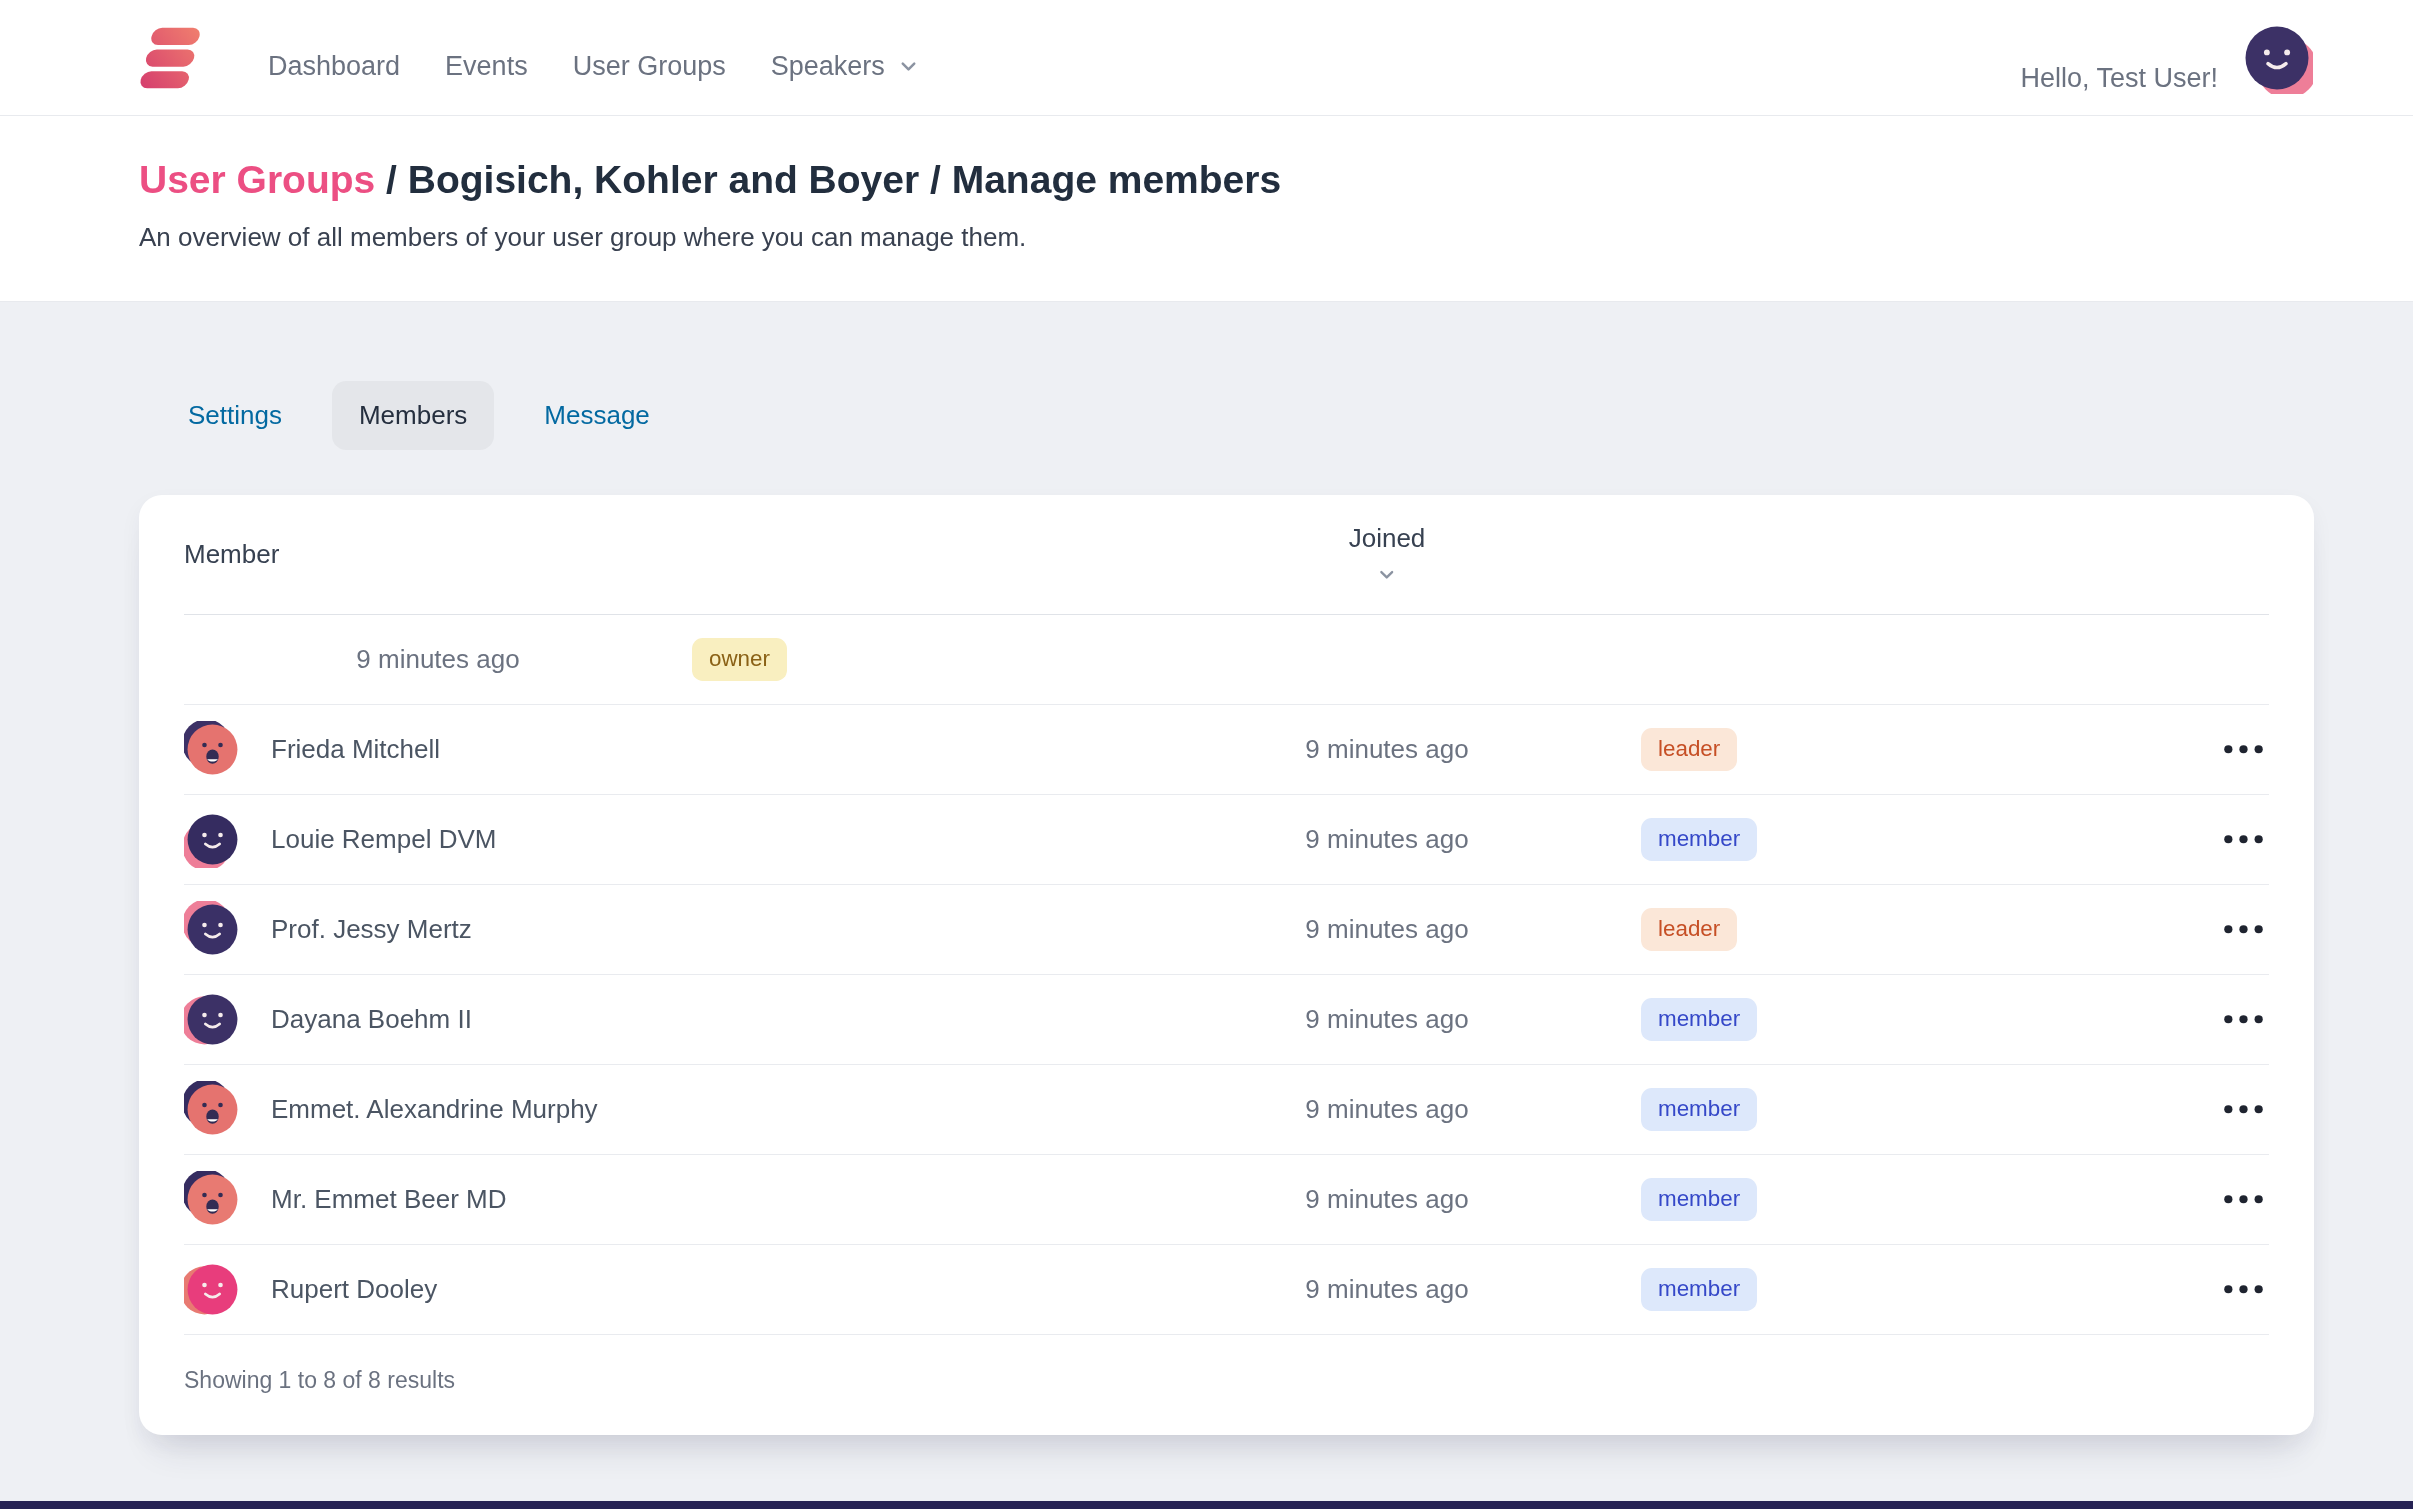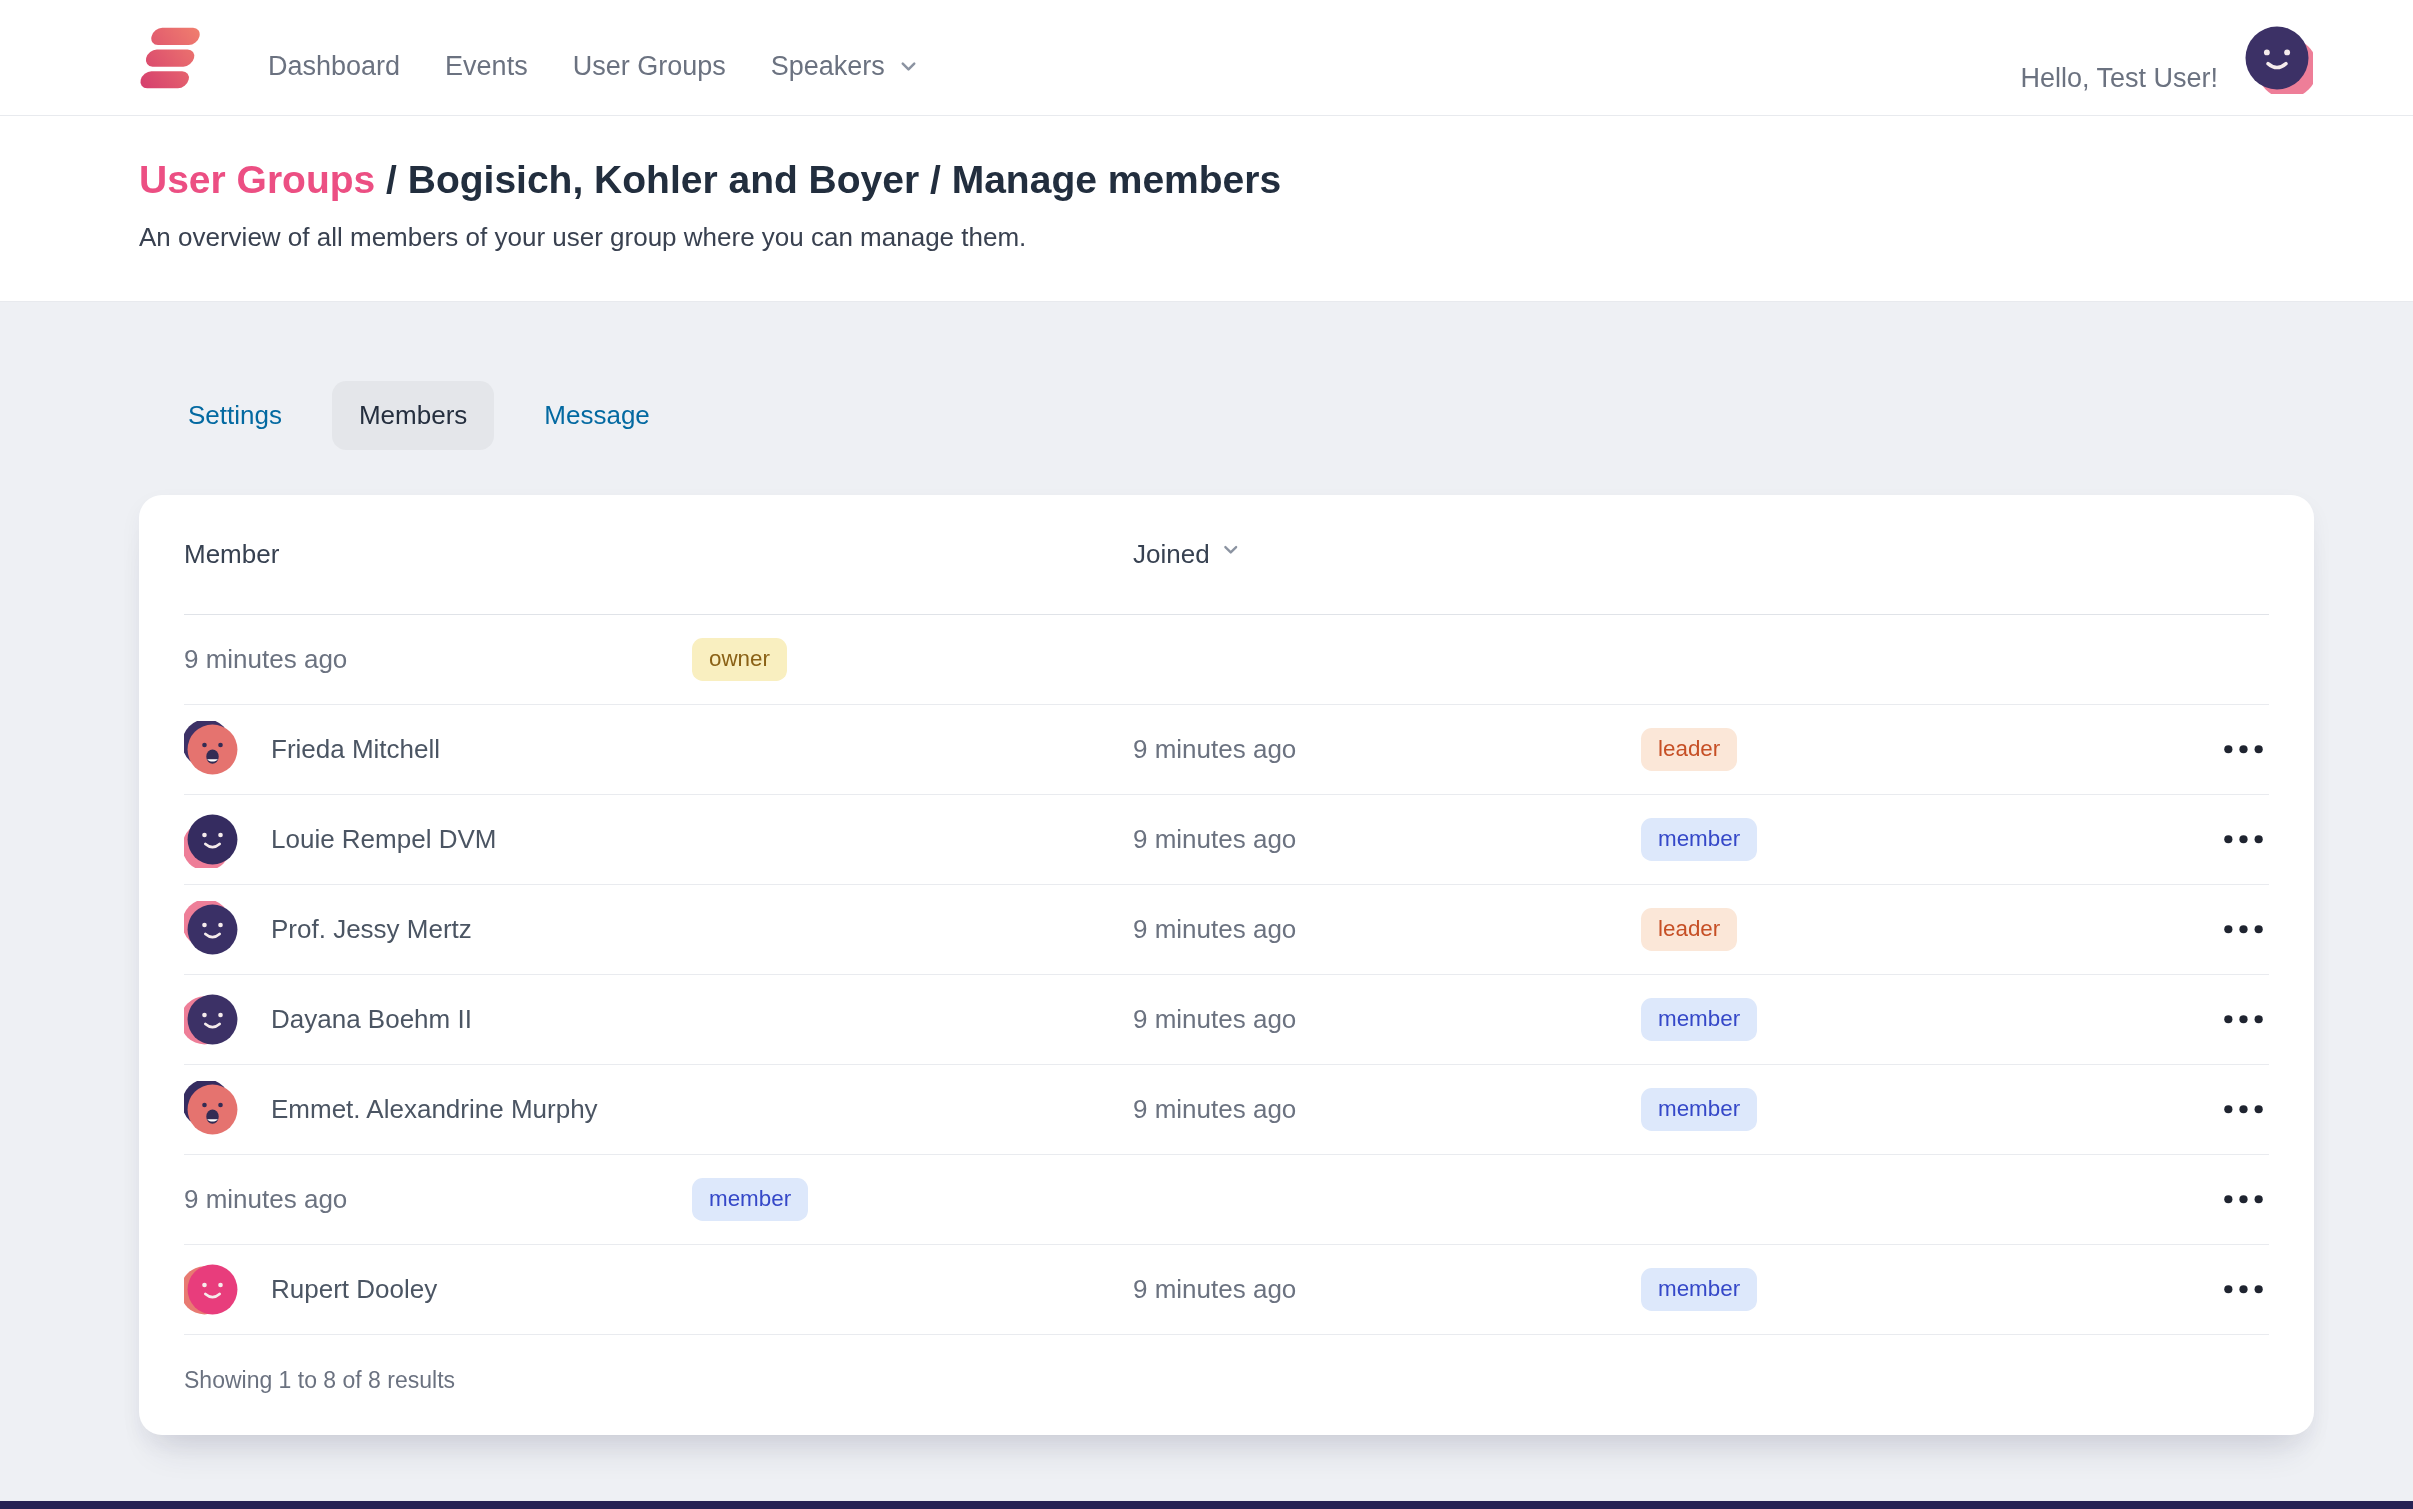--- a/index.html
+++ b/index.html
@@ -56,21 +56,21 @@
     padding:0 45px 41px;
     box-shadow:0 30px 36px -19.7px rgba(40,40,80,.14), 0 9px 21.5px rgba(40,40,80,.05);
   }
 
   .thead {
     display:flex; align-items:center; height:120px;
     border-bottom:0.9px solid #e0e3e8;
     font-size:26px; color:#374151;
   }
   .c-member { width:949px; display:flex; align-items:center; }
-  .c-joined { width:508px; display:flex; align-items:flex-start; gap:10.7px; }
+  .c-joined { width:508px; display:flex; align-items:center; gap:10.7px;flex-direction:column; }
   .c-role   { width:540px; }
   .c-menu   { flex:1; display:flex; justify-content:flex-end; }
   .sort-chev { width:21.5px; height:21.5px; cursor:pointer; }
 
   .trow {
     display:flex; align-items:center; height:90px;
     border-bottom:0.9px solid #e9ebef;
   }
   .avatar { width:57px; height:57px; display:inline-block; margin-right:30px; flex:0 0 auto; }
   .member-name { font-size:26px; color:#4b5563; }
@@ -334,20 +334,31 @@
         <svg viewBox="0 0 46 14">
           <circle cx="6" cy="7" r="4.6"></circle>
                 <circle cx="23" cy="7" r="4.6"></circle>
                 <circle cx="40" cy="7" r="4.6"></circle>
         </svg>
       </button>
     </div>
   </div>
 
   <div class="trow">
+    <div class="c-member">
+      <span class="avatar"><svg viewBox="0 0 64 64" width="100%" height="100%">
+                <circle cx="25" cy="25" r="27" fill="#352c60"></circle>
+                <circle cx="32" cy="32" r="28" fill="#e87a72"></circle>
+                <circle cx="23" cy="27" r="2.6" fill="#332c54"></circle>
+                <circle cx="41" cy="27" r="2.6" fill="#332c54"></circle>
+                <ellipse cx="32" cy="40" rx="7" ry="8" fill="#332c54"></ellipse>
+                <path d="M26 43 a7 5 0 0 0 12 0 z" fill="#ffffff"></path>
+              </svg></span>
+      <span class="member-name">Mr. Emmet Beer MD</span>
+    </div>
     <div class="c-joined">
       <span class="joined-text">9 minutes ago</span>
     </div>
     <div class="c-role">
       <span class="badge" style="background: rgb(221, 232, 251); color: rgb(53, 72, 200);">member</span>
     </div>
     <div class="c-menu">
       <button class="menu-btn">
         <svg viewBox="0 0 46 14">
           <circle cx="6" cy="7" r="4.6"></circle>

